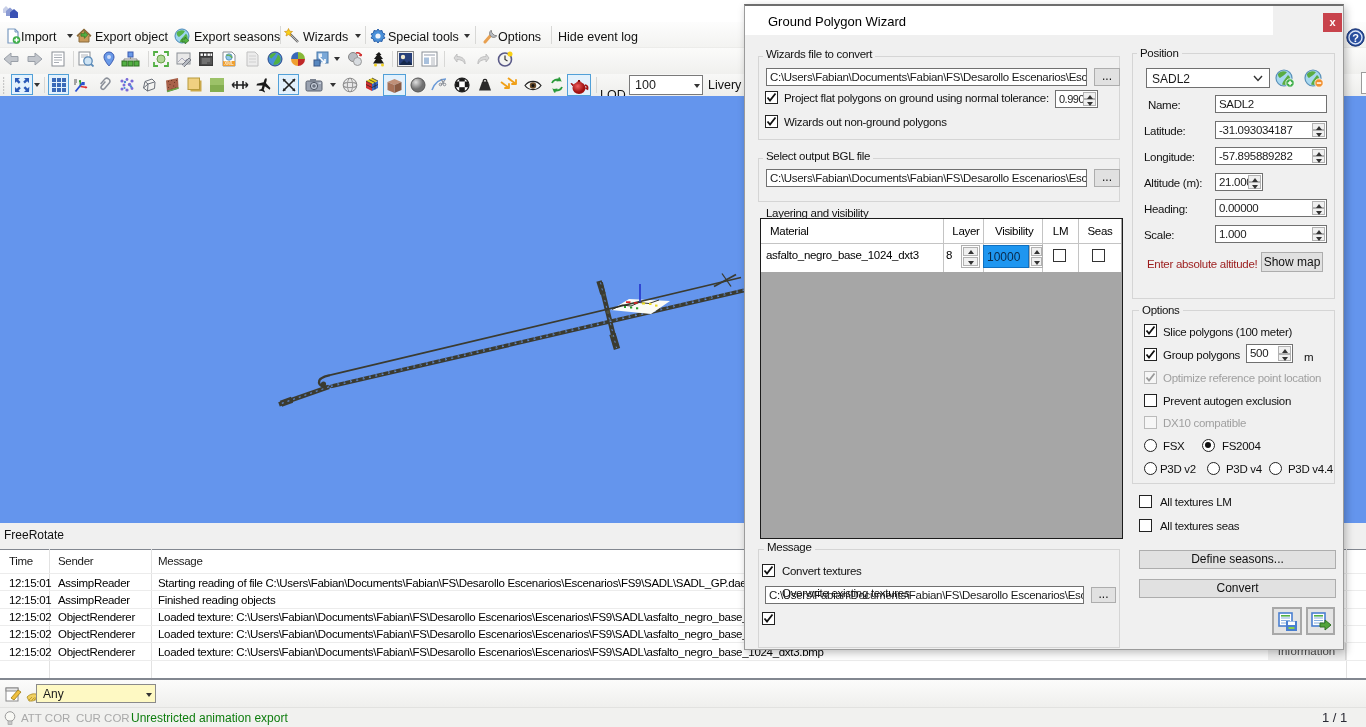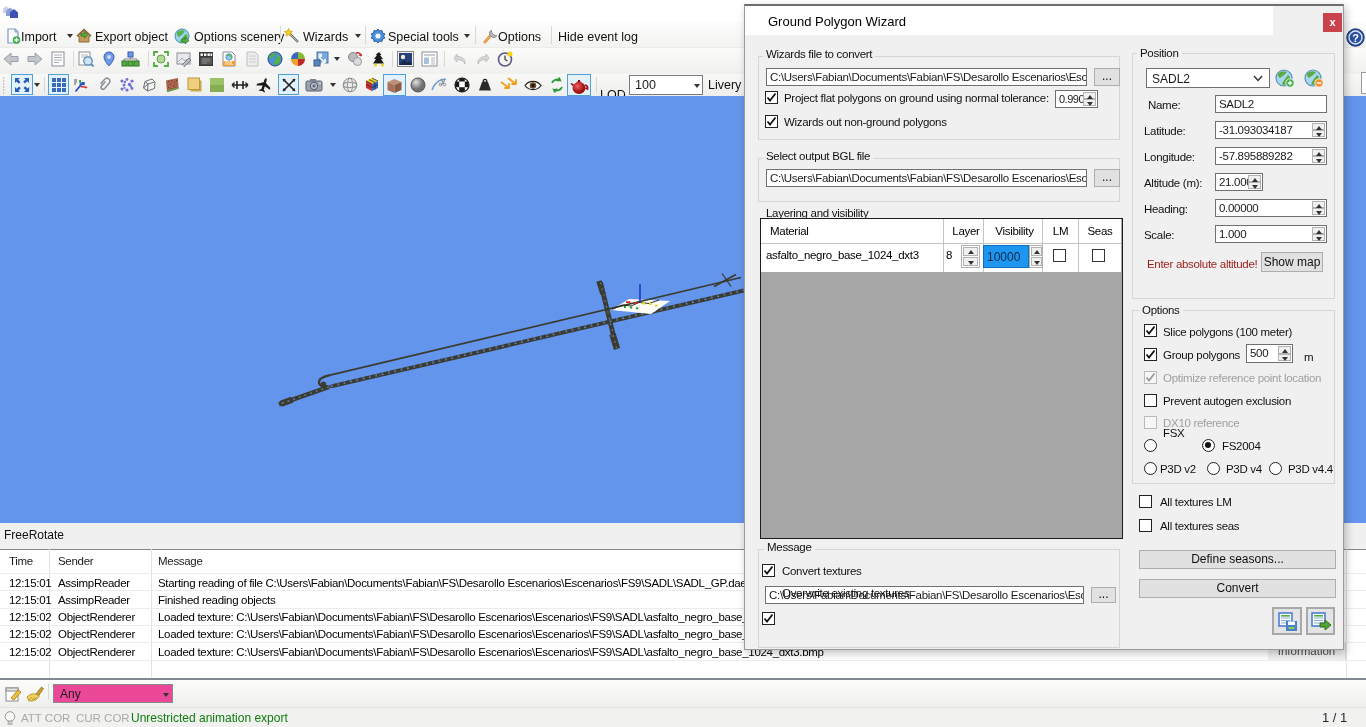--- a/index.html
+++ b/index.html
@@ -32,21 +32,21 @@
 
 
 #elog { left:0; top:549px; width:1366px; height:131px; background:#fff; border-top:1px solid #828790; border-bottom:2px solid #828790; }
 .ecol { position:absolute; top:549px; width:1px; height:129px; background:#e2e2e2; }
 .erow { position:absolute; left:0; width:1366px; height:1px; background:#ececec; }
 .ecell { position:absolute; height:17px; line-height:17px; font-size:11.5px; letter-spacing:-0.3px; color:#000; white-space:pre; }
 .ehead { color:#1a1a1a; }
 
 
 #fbar { left:0; top:680px; width:1366px; height:27px; background:linear-gradient(#fcfcfb,#efefed); }
-#fcombo { left:53px; top:684px; width:120px; height:19px; background:#ec4899; border:1px solid #8a8a8a; }
+#fcombo { left:36px; top:684px; width:120px; height:19px; background:#fef9c3; border:1px solid #8a8a8a; }
 #fcombo span { position:absolute; left:6px; top:2px; }
 
 
 #sbar { left:0; top:707px; width:1366px; height:20px; background:#f1f1ef; border-top:1px solid #e2e2e0; }
 
 
 #dlg { left:744px; top:4px; width:600px; height:646px; background:#f0f0f0; border:1px solid #9b9b9b; border-top:2px solid #6e6e6e; box-shadow:2px 3px 8px rgba(0,0,0,0.25); }
 #dlgtitle { position:absolute; left:0; top:0; width:528px; height:29px; background:#fff;text-align:right; }
 #dlgtitle span { position:absolute; left:23px; top:8px; font-size:13px; color:#000; }
 #dlgx { position:absolute; left:578px; top:7px; width:19px; height:19px; background:#c8434c; color:#fff; text-align:center; font-size:11px; font-weight:bold; line-height:18px; }
@@ -102,21 +102,21 @@
     <path d="M8,1 L9.5,3 L12,2.5 L12.5,5 L15,6 L13.5,8 L15,10 L12.5,11 L12,13.5 L9.5,13 L8,15 L6.5,13 L4,13.5 L3.5,11 L1,10 L2.5,8 L1,6 L3.5,5 L4,2.5 L6.5,3 Z" fill="#4a90d9" stroke="#2a60a9"></path>
     <circle cx="8" cy="8" r="2.6" fill="#f0f4fa"></circle>
   </svg>
   <svg class="ico" style="left:483px;top:28px" viewBox="0 0 16 16">
     <path d="M2,14 L8,7" stroke="#e8a050" stroke-width="3" stroke-linecap="round"></path>
     <path d="M8.2,2.2 a4,4 0 1 0 5.6,5.6 l-2.6,-0.6 -2.4,-2.4 Z" fill="#b8bcc2" stroke="#888"></path>
   </svg>
   <div class="mitem" style="left:21px">Import</div>
   <div class="dd" style="left:67px;top:34px"></div>
   <div class="mitem" style="left:95px">Export object</div>
-  <div class="mitem" style="left:194px">Options scenery</div>
+  <div class="mitem" style="left:194px">Export seasons</div>
   <div class="msep" style="left:280px"></div>
   <div class="mitem" style="left:303px">Wizards</div>
   <div class="dd" style="left:355px;top:34px"></div>
   <div class="msep" style="left:365px"></div>
   <div class="mitem" style="left:388px">Special tools</div>
   <div class="dd" style="left:464px;top:34px"></div>
   <div class="msep" style="left:475px"></div>
   <div class="mitem" style="left:498px">Options</div>
   <div class="msep" style="left:551px"></div>
   <div class="mitem" style="left:558px">Hide event log</div>
@@ -585,21 +585,21 @@
   <div class="grplab" style="left:18px;top:201px">Layering and visibility</div>
   <div class="abs" style="left:15px;top:212px;width:363px;height:321px;background:#a6a6a6;border:1.5px solid #1c1c1c">
     <div style="position:absolute;left:0;top:0;width:360px;height:53px;background:#fff"></div>
     <div style="position:absolute;left:0;top:23.5px;width:360px;height:1px;background:#c4c4c4"></div>
     <div style="position:absolute;left:182px;top:0;width:1px;height:53px;background:#c4c4c4"></div>
     <div style="position:absolute;left:222px;top:0;width:1px;height:53px;background:#c4c4c4"></div>
     <div style="position:absolute;left:281px;top:0;width:1px;height:53px;background:#c4c4c4"></div>
     <div style="position:absolute;left:317px;top:0;width:1px;height:53px;background:#c4c4c4"></div>
     <div class="ecell" style="left:9px;top:4px">Material</div>
     <div class="ecell" style="left:188px;top:4px;width:34px;text-align:center">Layer</div>
-    <div class="ecell" style="left:226px;top:4px;width:55px;text-align:center">Visibility</div>
+    <div class="ecell" style="left:234px;top:4px;width:55px;text-align:left">Visibility</div>
     <div class="ecell" style="left:282px;top:4px;width:35px;text-align:center">LM</div>
     <div class="ecell" style="left:318px;top:4px;width:42px;text-align:center">Seas</div>
     <div class="ecell" style="left:5px;top:28px">asfalto_negro_base_1024_dxt3</div>
     <div class="ecell" style="left:185px;top:28px">8</div>
     <div class="spin" style="left:200px;top:26px;width:19px;height:23px;border-color:#b0b0b0">
       <div style="position:absolute;right:1px;top:1px;width:15px;height:9px;background:#f0f0f0;border:1px solid #b2b2b2">
             <div class="dd" style="left:3.5px;top:2px;border-top:none;border-bottom:4px solid #333;border-left-width:3px;border-right-width:3px"></div>
           </div>
       <div style="position:absolute;right:1px;bottom:1px;width:15px;height:9px;background:#f0f0f0;border:1px solid #b2b2b2">
             <div class="dd" style="left:3.5px;top:3px;border-left-width:3px;border-right-width:3px"></div>
@@ -741,23 +741,23 @@
   <div class="cblab" style="left:559px;top:345px">m</div>
   <div class="cb dis" style="left:399px;top:365px">
         <svg width="11" height="11" viewBox="0 0 11 11">
           <path d="M1.5,5.5 L4,8.5 L9.5,1.5" stroke="#9a9a9a" stroke-width="1.8" fill="none"></path>
         </svg>
       </div>
   <div class="cblab dis" style="left:418px;top:366px">Optimize reference point location</div>
   <div class="cb" style="left:399px;top:388px"></div>
   <div class="cblab" style="left:418px;top:389px">Prevent autogen exclusion</div>
   <div class="cb dis" style="left:399px;top:410px"></div>
-  <div class="cblab dis" style="left:418px;top:411px">DX10 reference</div>
+  <div class="cblab dis" style="left:418px;top:411px">DX10 compatible</div>
   <div class="rad" style="left:399px;top:433px"></div>
-  <div class="cblab" style="left:418px;top:421px">FSX</div>
+  <div class="cblab" style="left:418px;top:434px">FSX</div>
   <div class="rad" style="left:457px;top:433px">
         <div class="dot"></div>
       </div>
   <div class="cblab" style="left:477px;top:434px">FS2004</div>
   <div class="rad" style="left:399px;top:456px"></div>
   <div class="cblab" style="left:415px;top:457px">P3D v2</div>
   <div class="rad" style="left:462px;top:456px"></div>
   <div class="cblab" style="left:481px;top:457px">P3D v4</div>
   <div class="rad" style="left:524px;top:456px"></div>
   <div class="cblab" style="left:543px;top:457px">P3D v4.4</div>

